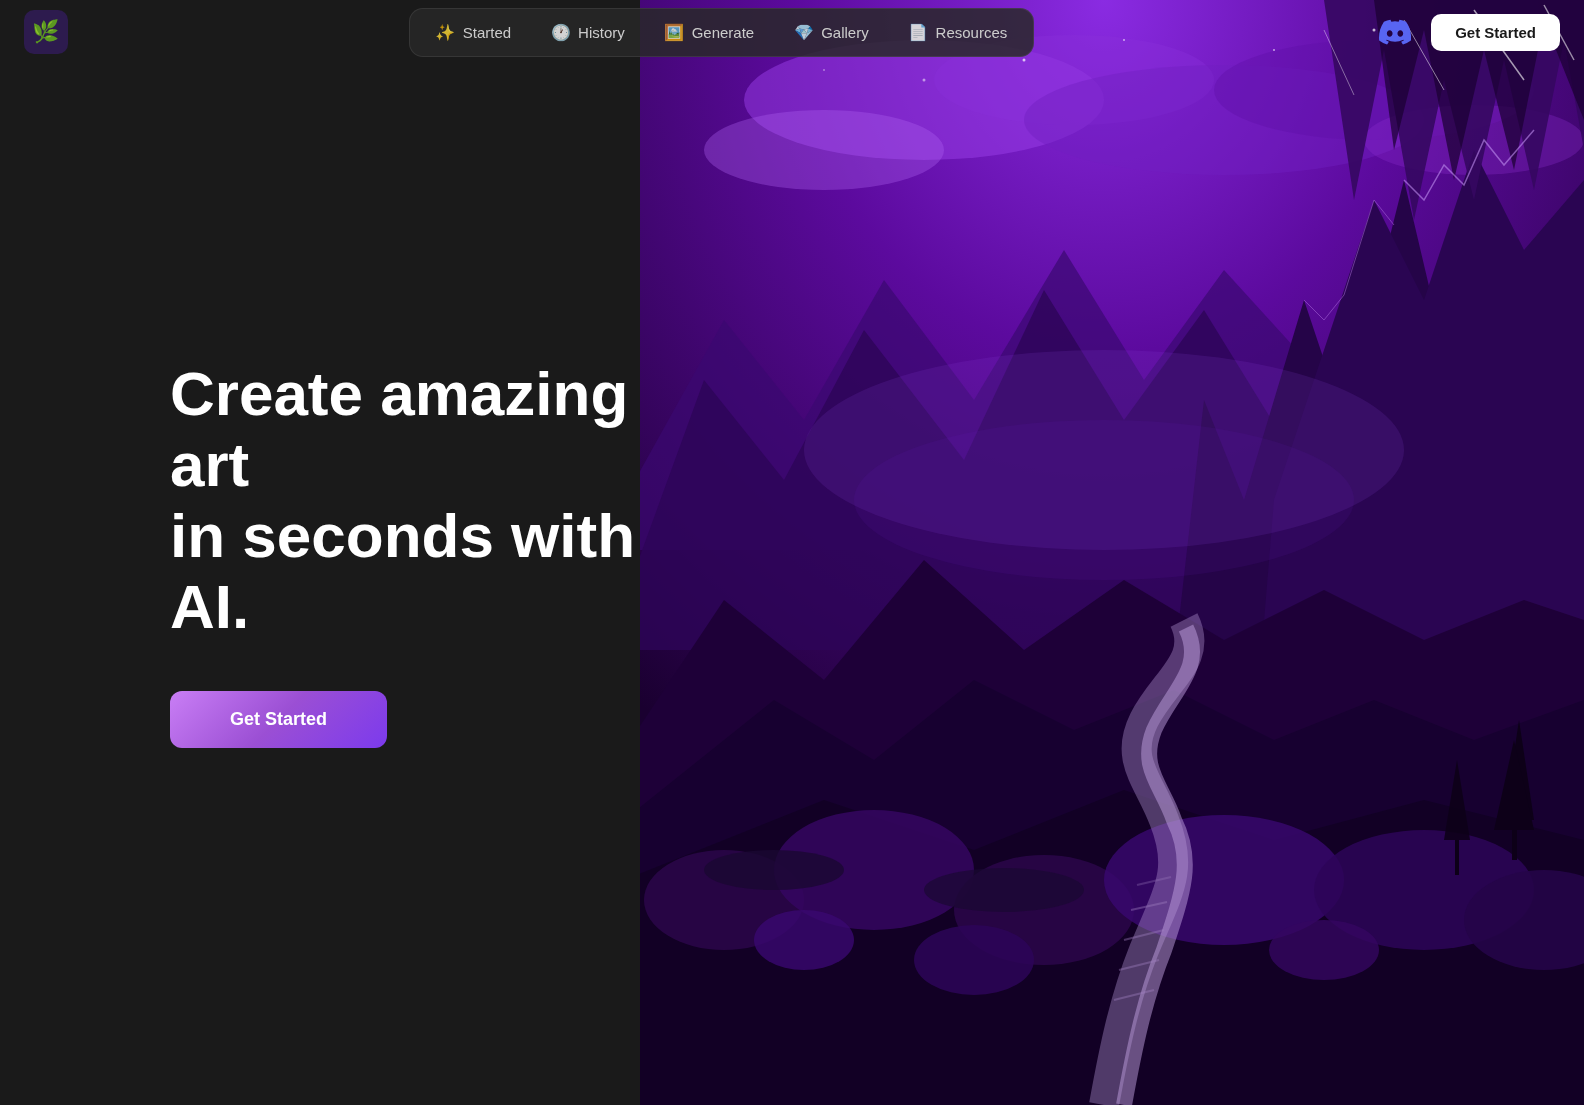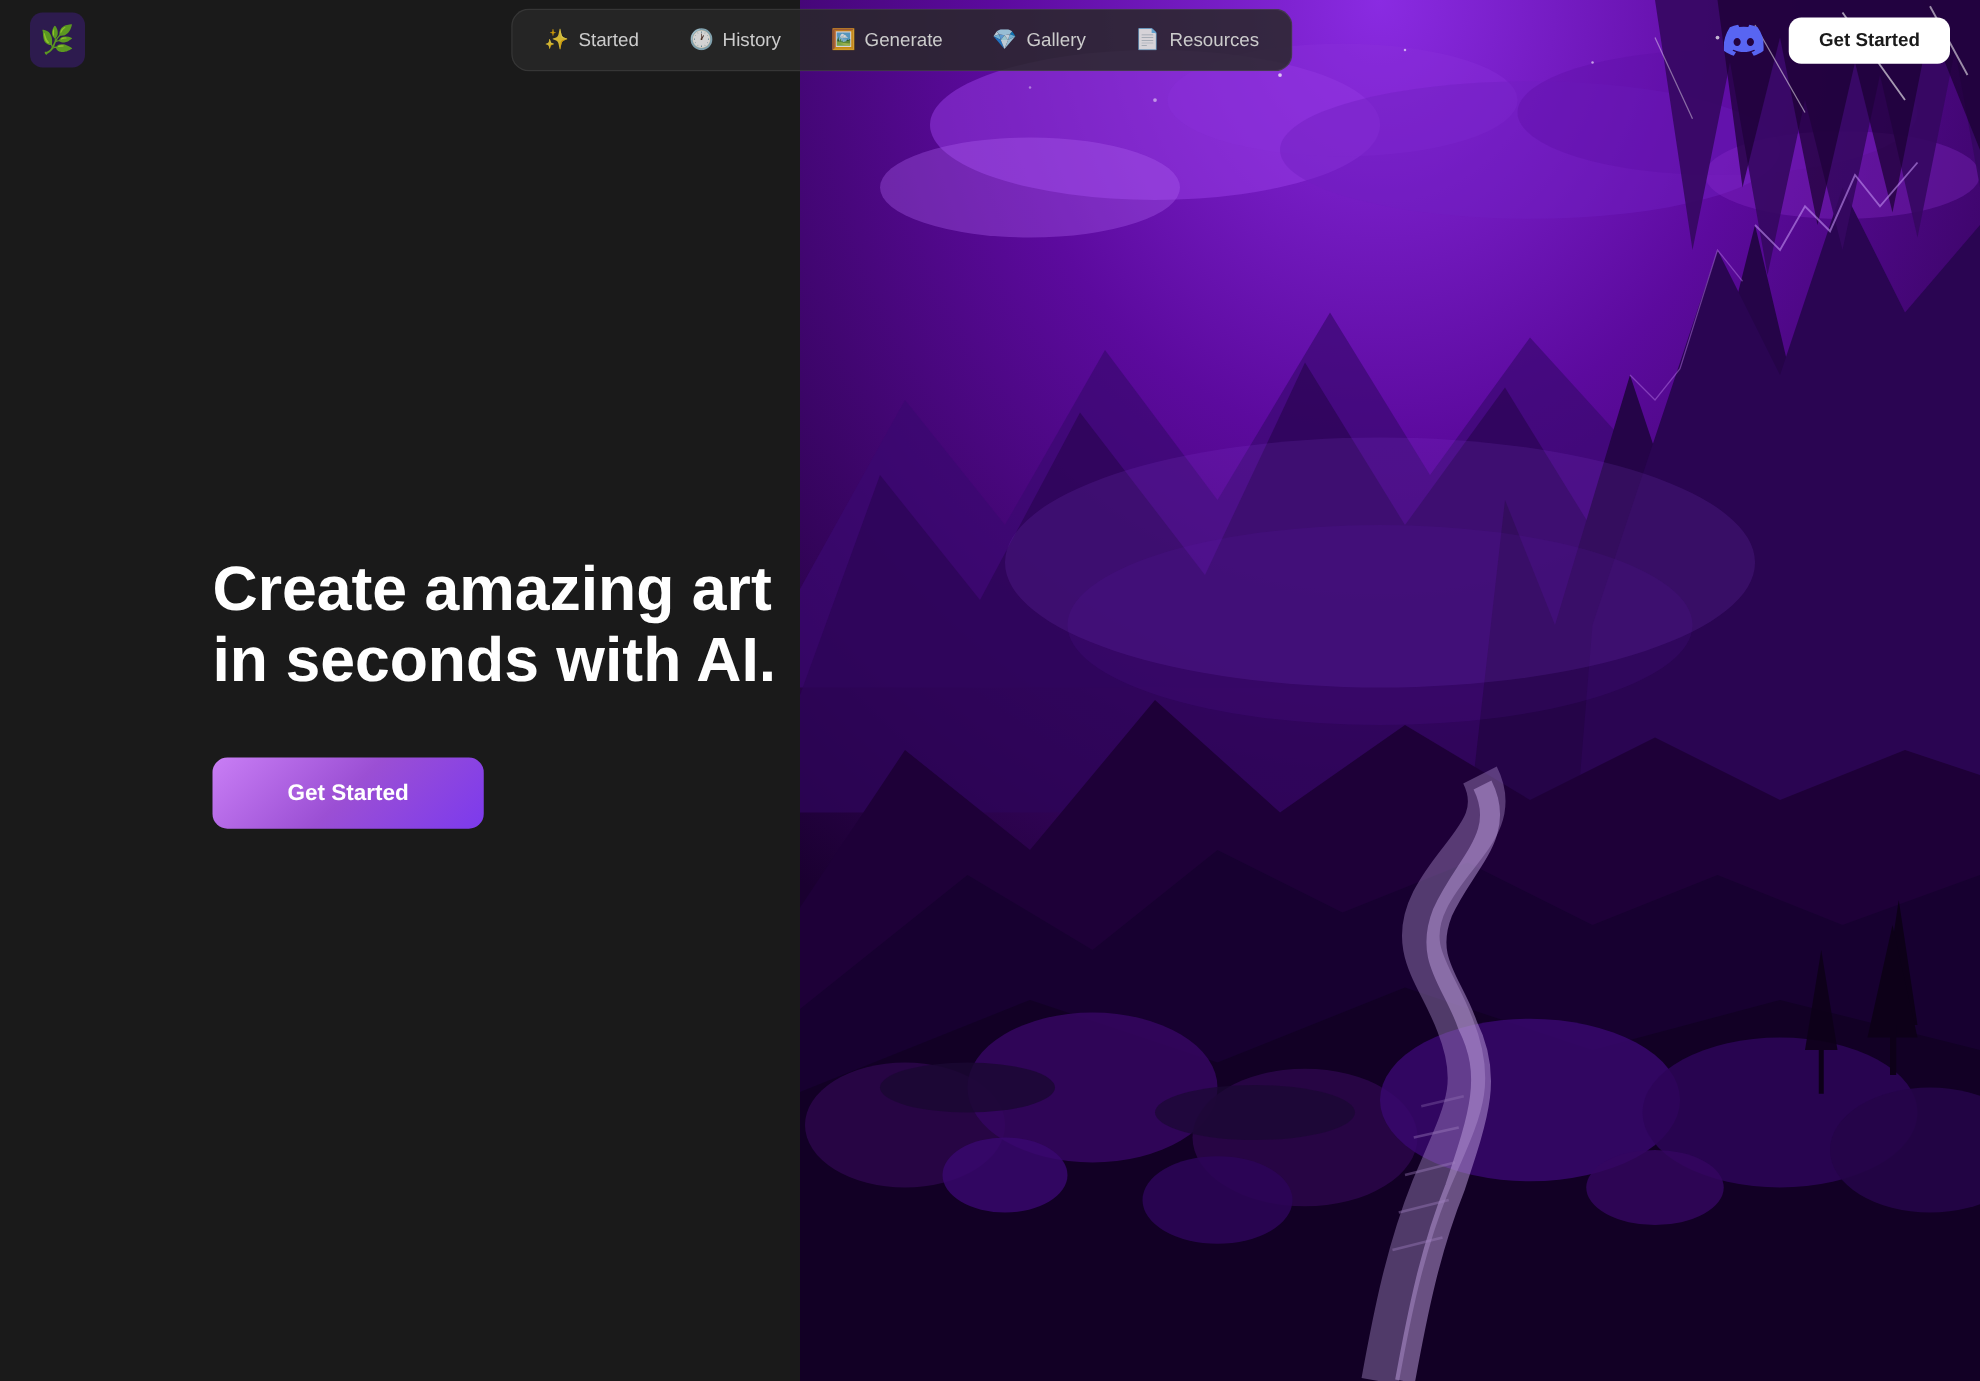--- a/index.html
+++ b/index.html
@@ -159,21 +159,21 @@
     
     .hero-content {
       position: absolute;
       top: 50%;
       left: 170px;
       transform: translateY(-50%);
       z-index: 10;
     }
 
     .hero-headline {
-      font-size: 50px;
+      font-size: 62px;
       font-weight: 700;
       color: #ffffff;
       line-height: 1.15;
       margin-bottom: 48px;
       max-width: 500px;
     }
 
     .get-started-btn-hero {
       background: linear-gradient(135deg, #c97ef5 0%, #9b4fd4 50%, #7c3aed 100%);
       color: #ffffff;

